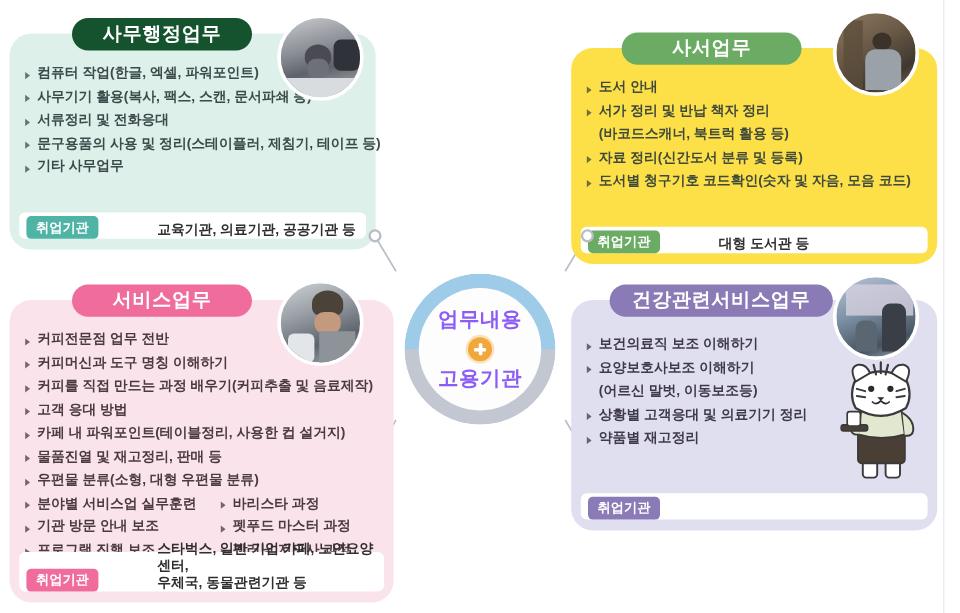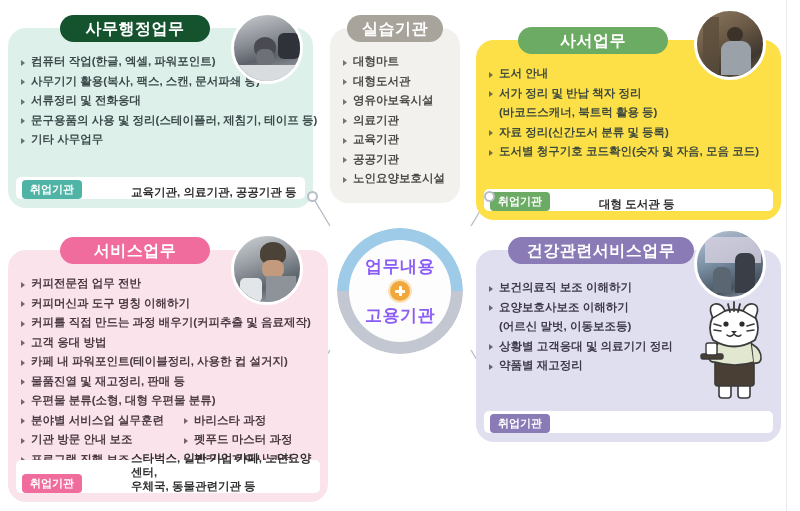--- a/index.html
+++ b/index.html
@@ -110,32 +110,20 @@
       <span class="val">교육기관, 의료기관, 공공기관 등</span>
     </div>
   </div>
   <div class="photo" style="left:231px;top:12px;width:72px;height:72px;background:linear-gradient(165deg,#c9cdd0 0%,#8b8f96 38%,#5d6169 62%,#b9bdc2 100%);">
     <i style="left:20px;top:22px;width:22px;height:20px;border-radius:50% 50% 40% 40%;background:#4a4a52;"></i>
     <i style="left:22px;top:34px;width:18px;height:16px;border-radius:7px;background:#6e7078;"></i>
     <i style="left:4px;top:50px;width:60px;height:18px;background:#d8dcdf;"></i>
     <i style="left:44px;top:18px;width:22px;height:26px;border-radius:6px;background:#2f3238;"></i>
   </div>
 
-  <div class="panel" id="p-practice" style="left:330px;top:28px;width:130px;height:175px;background:#f2f1ee;color:#4a4a46;">
-    <div class="hdr" style="left:17px;width:96px;background:#a8a49c;">실습기관</div>
-    <div class="body" style="top:24px;">
-      <div class="li">대형마트</div>
-      <div class="li">대형도서관</div>
-      <div class="li">영유아보육시설</div>
-      <div class="li">의료기관</div>
-      <div class="li">교육기관</div>
-      <div class="li">공공기관</div>
-      <div class="li">노인요양보호시설</div>
-    </div>
-  </div>
 
   <div class="panel" id="p-library" style="left:476px;top:40px;width:305px;height:180px;background:#fde047;color:#3f4a3c;">
     <div class="hdr" style="left:42px;width:150px;background:#6cab64;">사서업무</div>
     <div class="body" style="top:24px;">
       <div class="li">도서 안내</div>
       <div class="li">서가 정리 및 반납 책자 정리</div>
       <div class="cont">(바코드스캐너, 북트럭 활용 등)</div>
       <div class="li">자료 정리(신간도서 분류 및 등록)</div>
       <div class="li">도서별 청구기호 코드확인(숫자 및 자음, 모음 코드)</div>
     </div>

